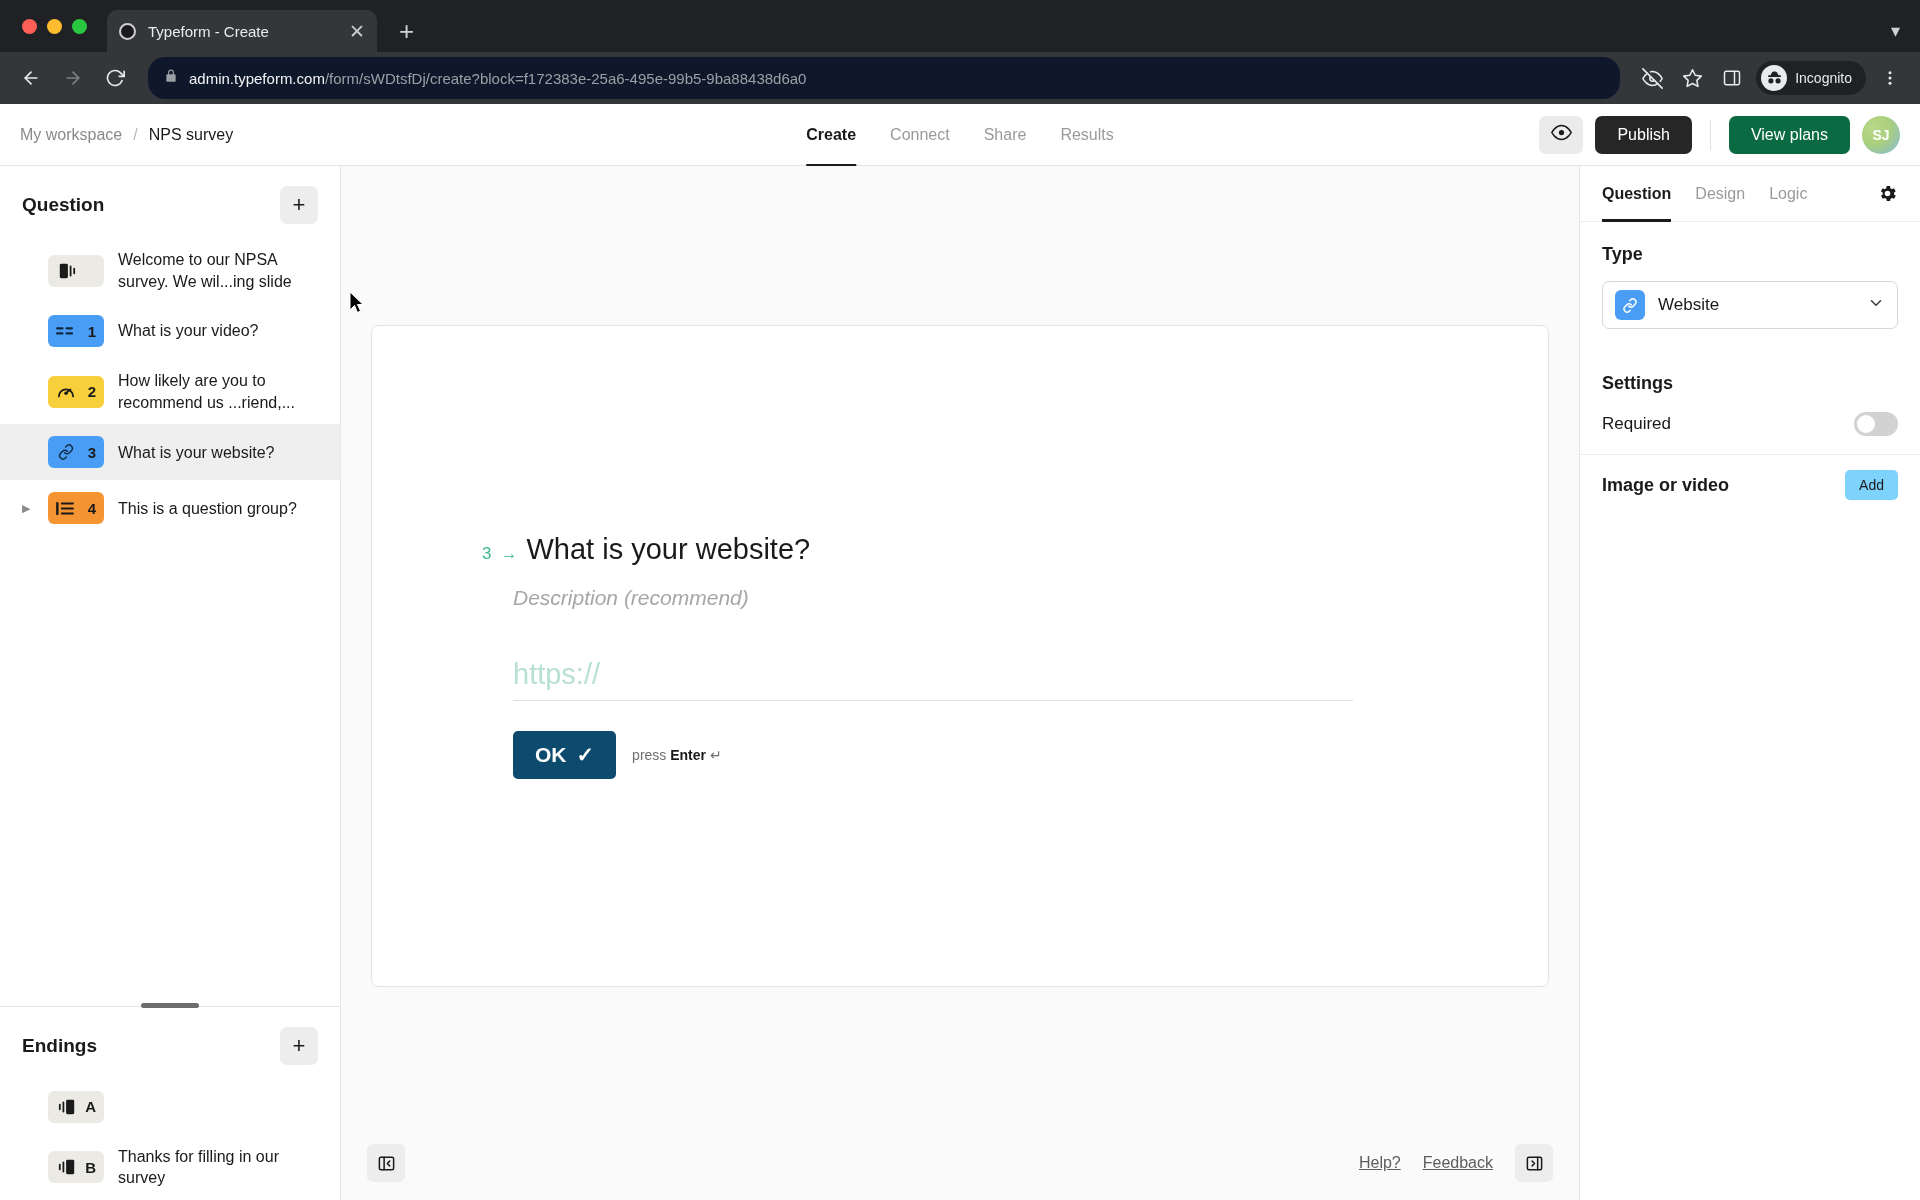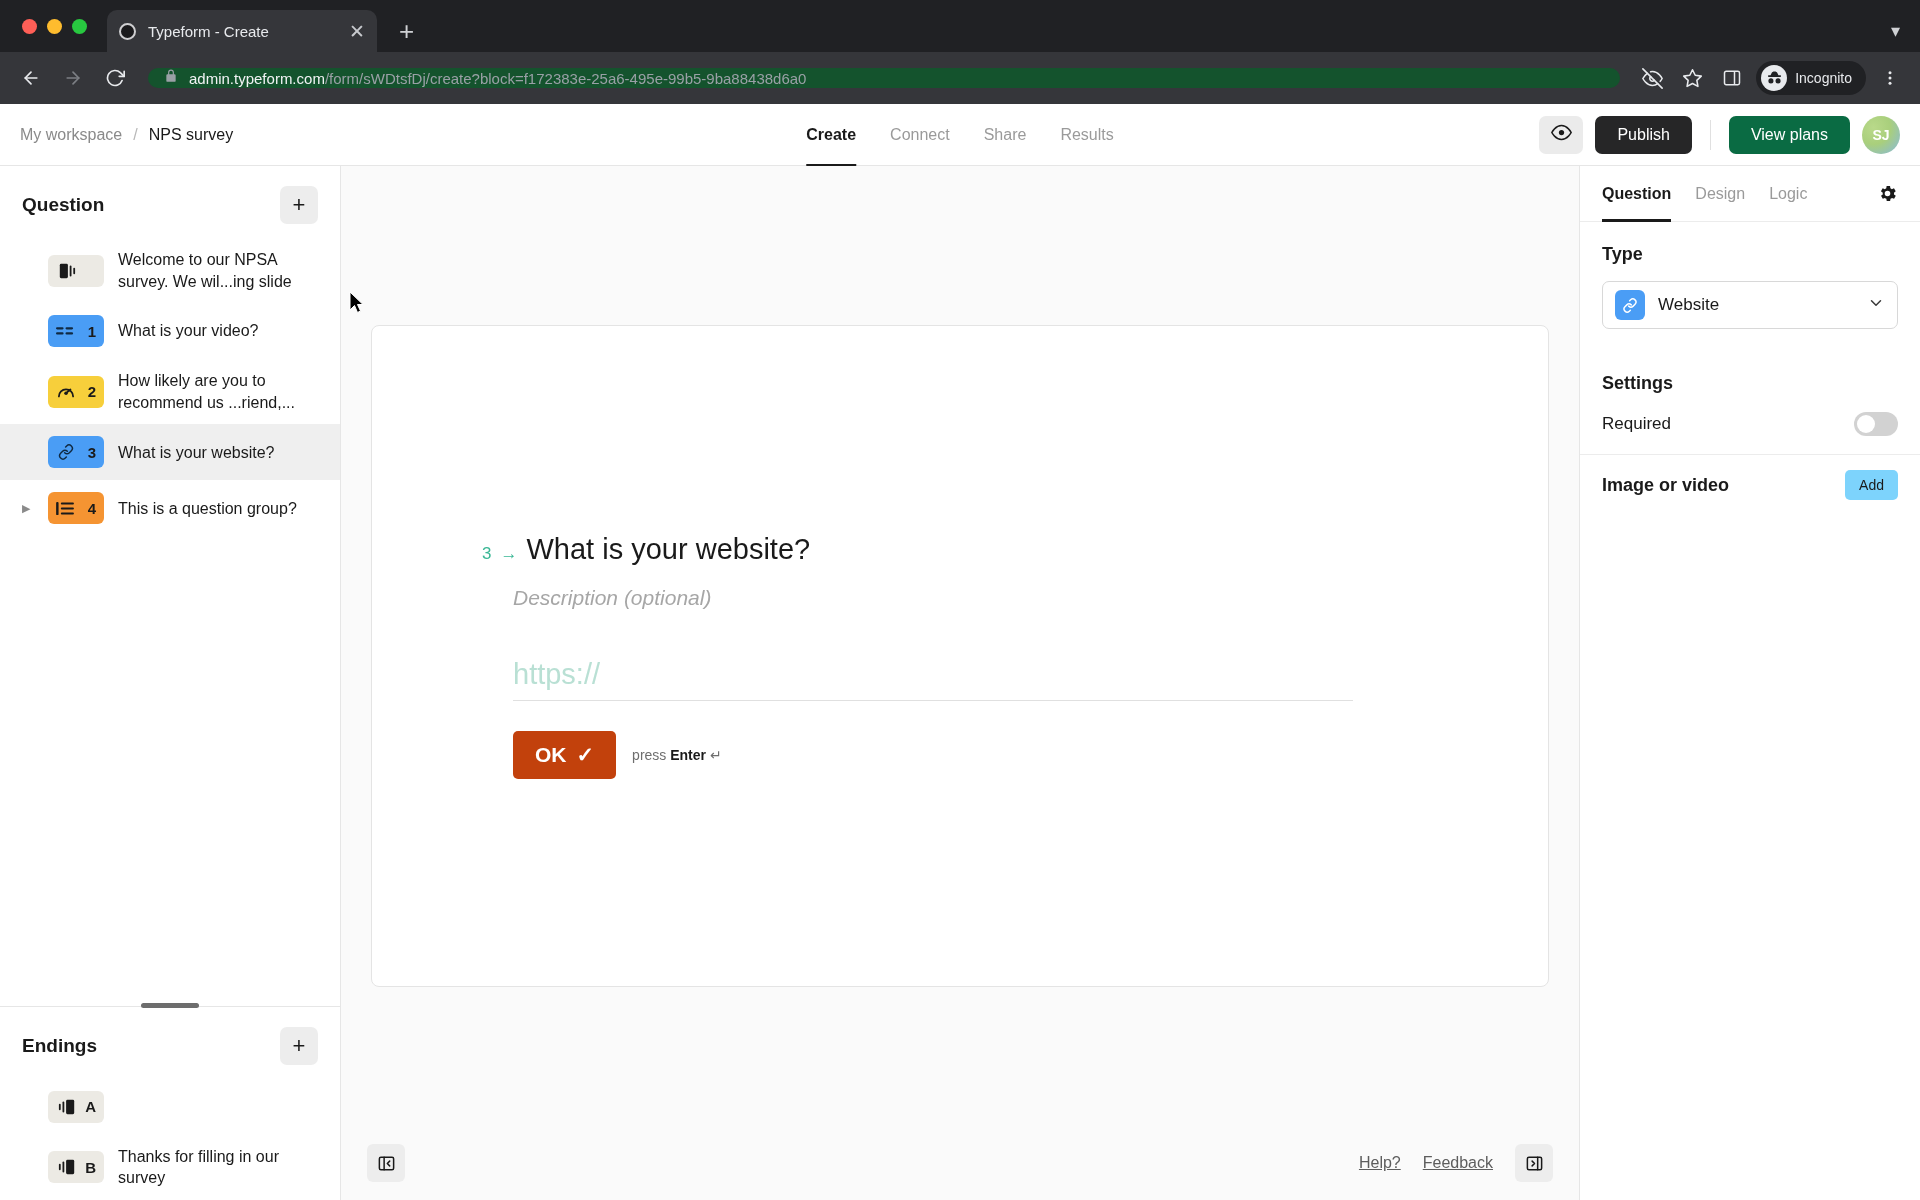--- a/index.html
+++ b/index.html
@@ -42,21 +42,21 @@
   .toolbar {
     height: 52px; background: #35363a; display: flex; align-items: center;
     padding: 0 14px; gap: 8px; flex: 0 0 52px;
   }
   .nav-btn {
     width: 34px; height: 34px; display: flex; align-items: center; justify-content: center;
     color: #e8eaed; font-size: 20px; border-radius: 50%; cursor: pointer;
   }
   .nav-btn.disabled { color: #7c7f84; }
   .omnibox {
-    flex: 1; height: 20px; background: #14532d; border-radius: 17px;
+    flex: 1; height: 42px; background: #0f172a; border-radius: 17px;
     display: flex; align-items: center; padding: 0 16px; gap: 11px; margin: 0 8px;
     cursor: text;
   }
   .omnibox .url { font-size: 15px; white-space: nowrap; overflow: hidden; }
   .url-host { color: #f1f3f4; }
   .url-path { color: #9aa0a6; }
   .tb-icon {
     width: 32px; height: 32px; display: flex; align-items: center; justify-content: center;
     color: #e8eaed; cursor: pointer; flex: 0 0 auto;
   }
@@ -180,21 +180,21 @@
   .q-num { color: #3ab795; font-size: 17px; }
   .q-arrow { color: #3ab795; font-size: 17px; }
   .q-title { font-size: 29px; color: #1a1a1a; }
   .q-desc { font-size: 21px; color: #a6a6a6; font-style: italic; margin: 20px 0 0 31px; }
   .q-input {
     margin: 48px 0 0 31px; width: 840px; border-bottom: 1px solid #e0e0e0;
     padding-bottom: 9px; font-size: 29px; color: #b9e0d4; cursor: text;
   }
   .q-actions { display: flex; align-items: center; gap: 16px; margin: 30px 0 0 31px; }
   .ok-btn {
-    background: #c2410c; color: #fff; border-radius: 5px; padding: 12px 22px;
+    background: #0c4a6e; color: #fff; border-radius: 5px; padding: 12px 22px;
     font-size: 21px; font-weight: bold; display: flex; align-items: center; gap: 10px;
     cursor: pointer; border: none;
   }
   .press-enter { font-size: 14px; color: #6e6e6e; }
   .press-enter b { color: #1a1a1a; }
 
   .canvas-footer {
     height: 74px; flex: 0 0 74px; display: flex; align-items: center;
     padding: 0 26px; gap: 14px;
   }
@@ -496,21 +496,21 @@
 
       <div class="canvas">
         <div class="canvas-area">
           <div class="card">
             <div class="q-block">
               <div class="q-title-row">
                 <span class="q-num">3</span>
                 <span class="q-arrow">→</span>
                 <span class="q-title">What is your website?</span>
               </div>
-              <div class="q-desc">Description (optional)</div>
+              <div class="q-desc">Description (recommend)</div>
               <div class="q-input">https://</div>
               <div class="q-actions">
                 <button class="ok-btn">
                   <span>OK</span>
                   <span>✓</span>
                 </button>
                 <span class="press-enter"><span>press</span> <b>Enter</b> <span>↵</span></span>
               </div>
             </div>
           </div>

